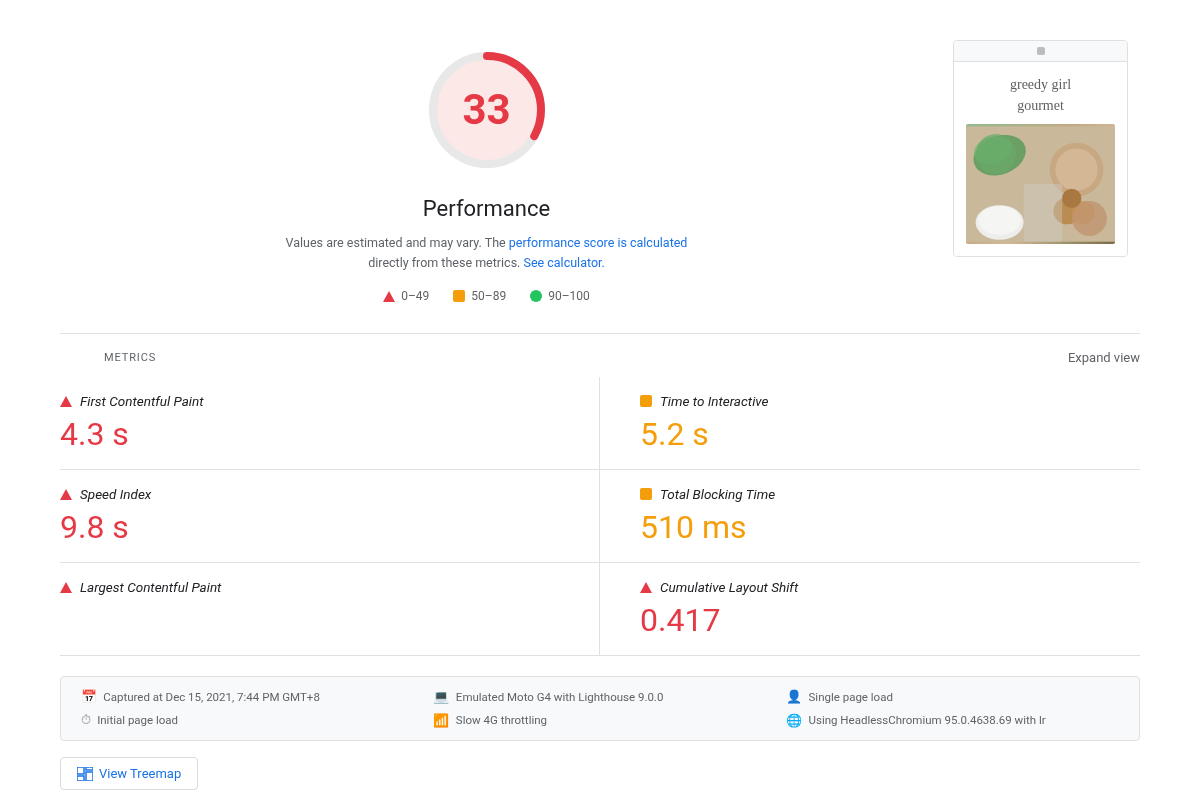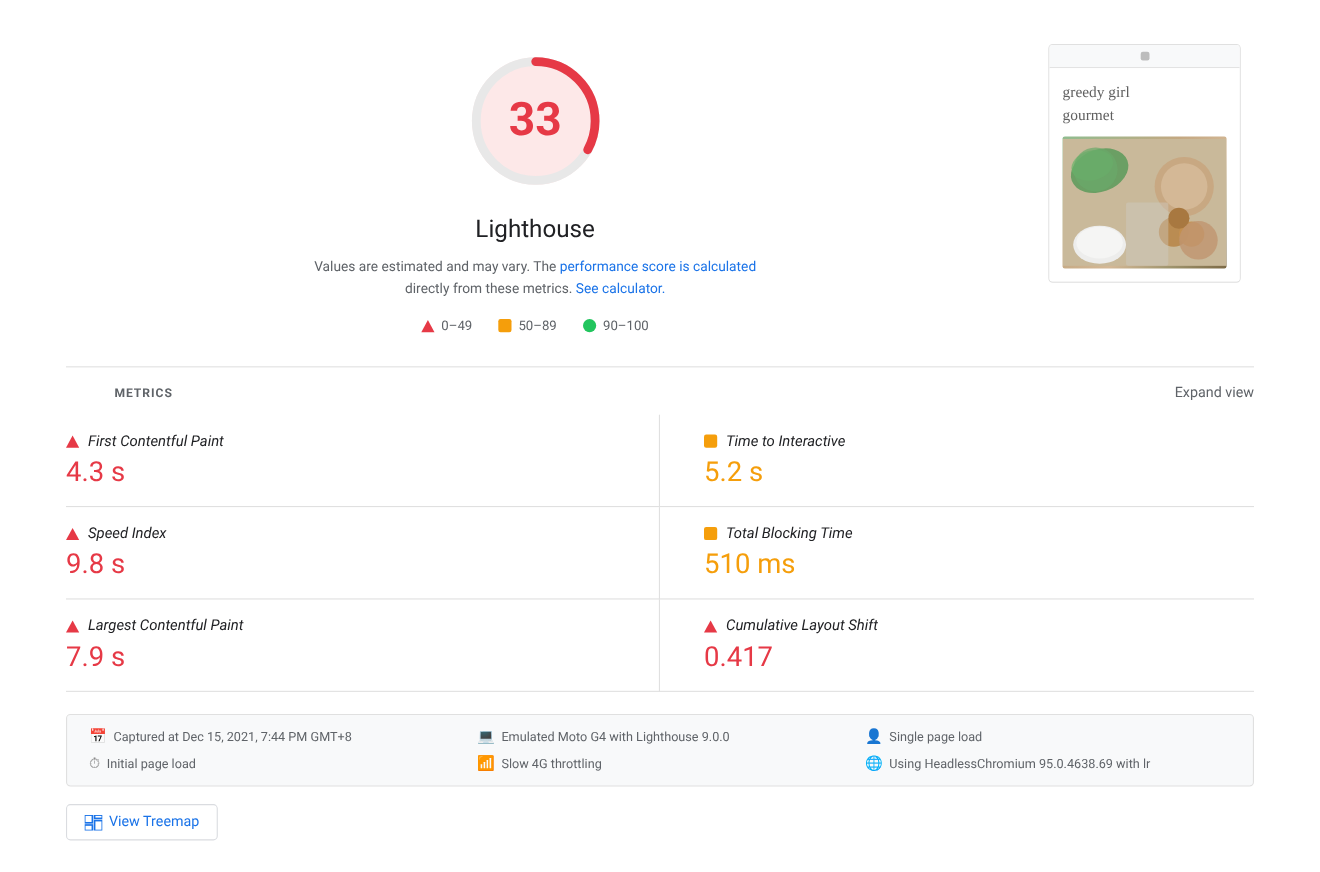--- a/index.html
+++ b/index.html
@@ -131,20 +131,21 @@
       height: 8px;
       background: #bdbdbd;
       border-radius: 2px;
     }
     .site-preview-body {
       padding: 12px;
       background: #fff;
       font-family: Georgia, serif;
     }
     .site-preview-title {
+      text-align: center;
       font-size: 14px;
       color: #5f5f5f;
       line-height: 1.5;
       margin-bottom: 8px;
       font-style: normal;
     }
     .site-preview-img {
       width: 100%;
       height: 120px;
       background: linear-gradient(135deg, #8fbc8f 0%, #c4a882 40%, #d4b896 60%, #a0956e 80%, #7c6945 100%);
@@ -184,21 +185,21 @@
 
     
     .metrics-header {
       display: flex;
       justify-content: space-between;
       align-items: center;
       padding: 16px 0 12px 0;
     }
     .metrics-label {
       font-size: 11px;
-      font-weight: 700;
+      font-weight: 400;
       letter-spacing: 0.08em;
       color: #5f6368;
       text-transform: uppercase;
       padding-left: 44px;
     }
     .expand-view {
       font-size: 13px;
       color: #5f6368;
       cursor: pointer;
     }
@@ -222,21 +223,21 @@
       align-items: center;
       gap: 8px;
       margin-bottom: 6px;
     }
     .metric-name {
       font-size: 13.5px;
       color: #202124;
       font-style: italic;
     }
     .metric-value {
-      font-size: 25px;
+      font-size: 32px;
       font-weight: 400;
     }
     .metric-value.red { color: #e63946; }
     .metric-value.orange { color: #f59e0b; }
 
     
     .status-triangle {
       width: 0;
       height: 0;
       border-left: 6px solid transparent;
@@ -305,21 +306,21 @@
         <svg width="140" height="140" viewBox="0 0 140 140">
           <circle class="score-circle-bg" cx="70" cy="70" r="58"></circle>
 
           <circle class="score-arc" cx="70" cy="70" r="54" stroke-dasharray="339.29" stroke-dashoffset="0" transform="rotate(-90 70 70)"></circle>
 
           <circle class="score-arc-filled" cx="70" cy="70" r="54" stroke-dasharray="339.29" stroke-dashoffset="227.32" transform="rotate(-90 70 70)"></circle>
         </svg>
         <div class="score-number">33</div>
       </div>
 
-      <div class="score-title">Lighthouse</div>
+      <div class="score-title">Performance</div>
 
       <div class="score-description">
         <span>Values are estimated and may vary. The </span><a href="#">performance score is calculated</a><span> directly from these metrics. </span><a href="#">See calculator.</a>
       </div>
 
       <div class="score-legend">
         <div class="legend-item">
           <div class="legend-icon-red"></div>
           <span>0–49</span>
         </div>
@@ -407,21 +408,20 @@
         <span class="metric-name">Total Blocking Time</span>
       </div>
       <div class="metric-value orange">510 ms</div>
     </div>
 
     <div class="metric-item">
       <div class="metric-name-row">
         <div class="status-triangle"></div>
         <span class="metric-name">Largest Contentful Paint</span>
       </div>
-      <div class="metric-value red">7.9 s</div>
     </div>
 
     <div class="metric-item">
       <div class="metric-name-row">
         <div class="status-triangle"></div>
         <span class="metric-name">Cumulative Layout Shift</span>
       </div>
       <div class="metric-value red">0.417</div>
     </div>
 

